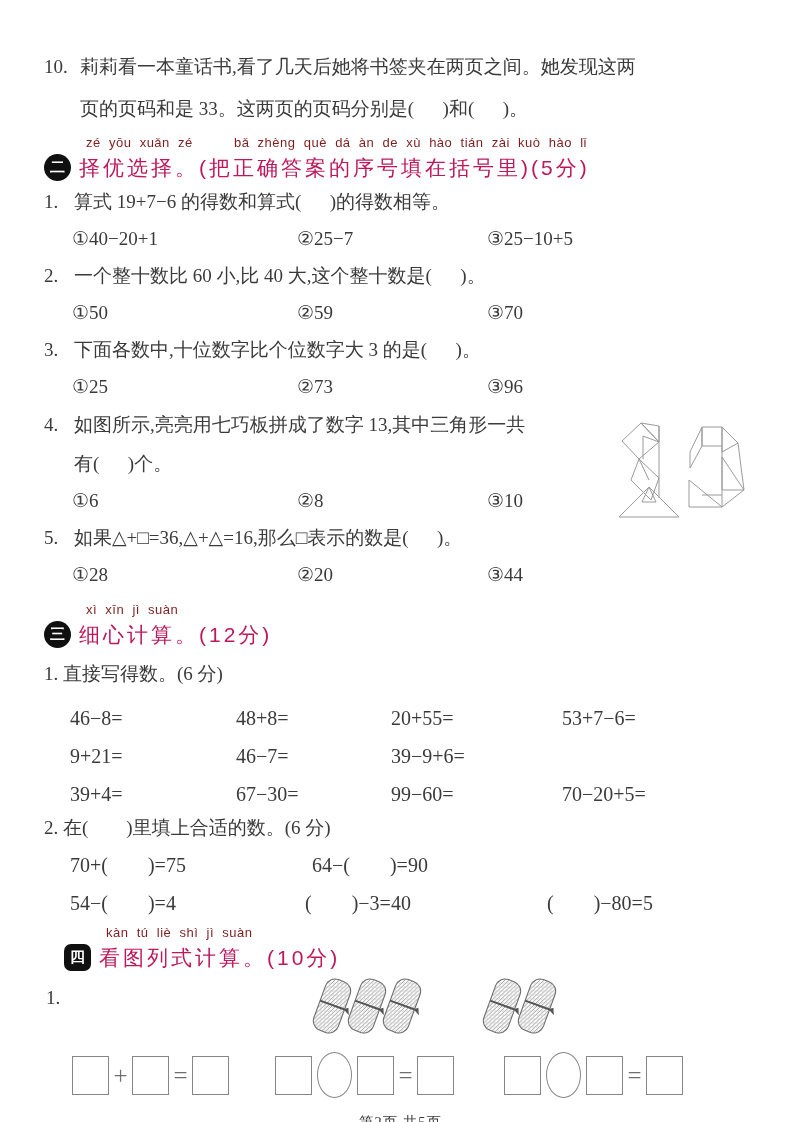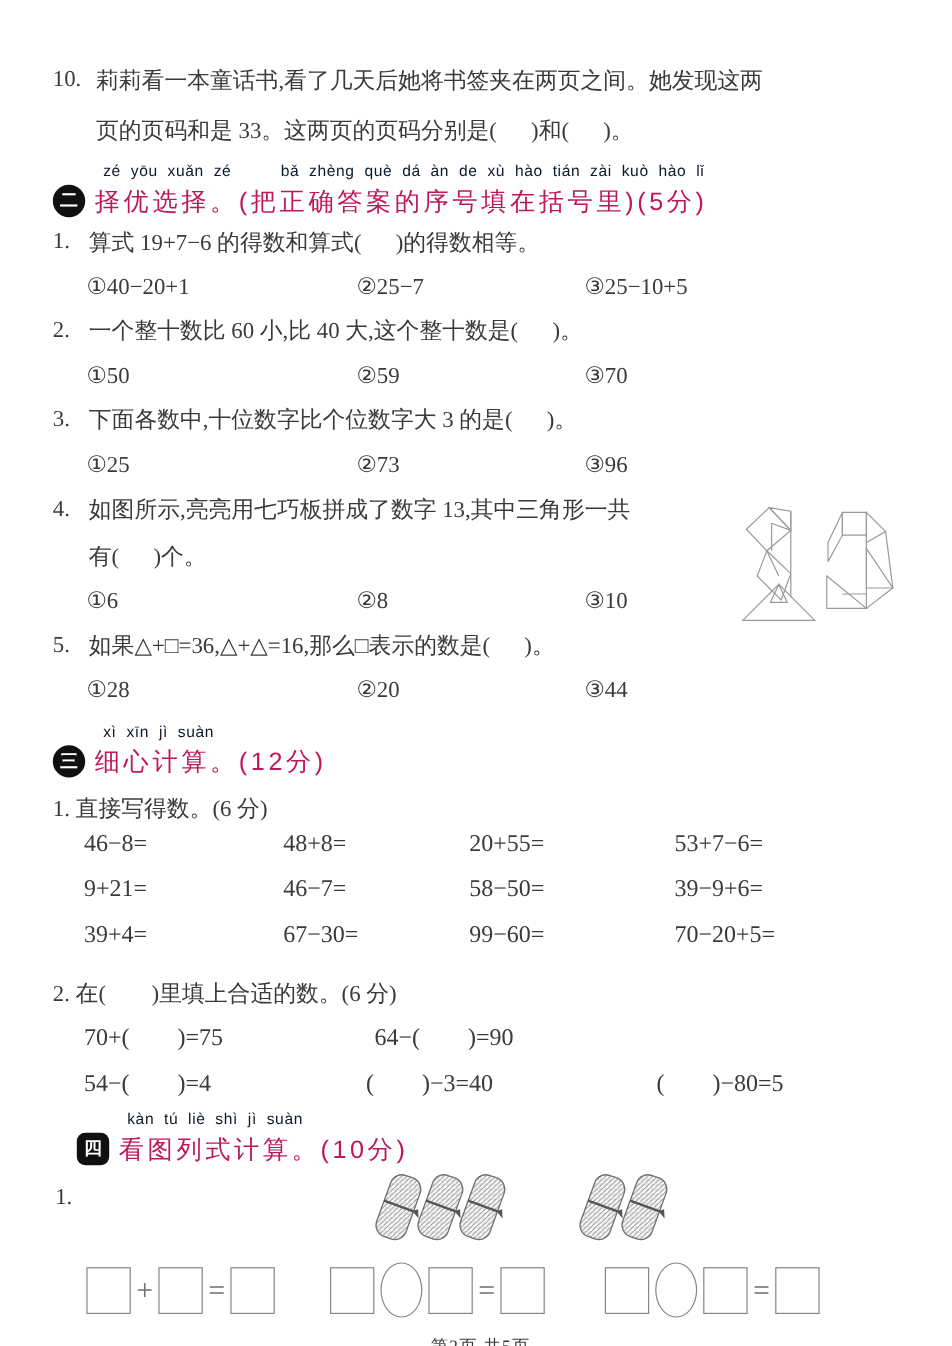--- a/index.html
+++ b/index.html
@@ -15,33 +15,33 @@
   .q10l1{height:42px;display:flex;align-items:center;font-size:19px;white-space:pre;}
   .q10l1 .qnum{width:36px;flex:0 0 auto;}
   .contline{height:42px;display:flex;align-items:center;font-size:19px;padding-left:36px;white-space:pre;}
   .cont28{height:37px;display:flex;align-items:center;font-size:19px;padding-left:30px;white-space:pre;}
   
   .opts{display:flex;align-items:center;height:37px;padding-left:28px;font-size:19px;white-space:pre;}
   .opts .o1{width:225px;flex:0 0 auto;}
   .opts .o2{width:190px;flex:0 0 auto;}
   
   .sec{margin-top:4px;}
-  .pinyin{font-family:"Liberation Sans","DejaVu Sans",sans-serif;font-size:13px;color:#0f172a;
+  .pinyin{font-family:"Liberation Sans","DejaVu Sans",sans-serif;font-size:13px;color:#7f1d1d;
           padding-left:42px;height:18px;line-height:18px;white-space:pre;letter-spacing:.5px;}
   .titlerow{display:flex;align-items:center;height:31px;}
   .marker{width:27px;height:27px;background:#101010;color:#fff;border-radius:50%;
           display:flex;align-items:center;justify-content:center;
           font-family:"Liberation Sans","DejaVu Sans",sans-serif;font-size:15px;font-weight:bold;
           flex:0 0 auto;margin-right:8px;}
   .marker.sq{border-radius:7px;}
   .sectitle{font-family:"Liberation Sans","DejaVu Sans",sans-serif;font-weight:normal;color:#be185d;
             font-size:21px;letter-spacing:3px;white-space:pre;}
   
   .sublabel{display:flex;align-items:center;height:36px;font-size:19px;white-space:pre;margin-top:2px;}
-  .calc-row{display:flex;align-items:flex-start;height:38px;padding-left:26px;font-size:20px;white-space:pre;}
+  .calc-row{display:flex;align-items:flex-end;height:38px;padding-left:26px;font-size:20px;white-space:pre;}
   .calc-row .c1{width:166px;flex:0 0 auto;}
   .calc-row .c2{width:155px;flex:0 0 auto;}
   .calc-row .c3{width:171px;flex:0 0 auto;}
   .fill-row{display:flex;align-items:center;height:38px;padding-left:26px;font-size:20px;white-space:pre;}
   .fill-row .f1{width:235px;flex:0 0 auto;}
   .fill-row .f2{width:242px;flex:0 0 auto;}
   
   .diagram-area{position:relative;height:76px;}
   .diagram-area .itemnum{position:absolute;left:2px;top:14px;font-size:19px;}
   .bundles{position:absolute;left:262px;top:-4px;}
@@ -142,21 +142,20 @@
 
   <div class="calc-row">
     <span class="c1">46−8=</span>
     <span class="c2">48+8=</span>
     <span class="c3">20+55=</span>
     <span class="c4">53+7−6=</span>
   </div>
   <div class="calc-row">
     <span class="c1">9+21=</span>
     <span class="c2">46−7=</span>
-    <span class="c3">58−50=</span>
     <span class="c4">39−9+6=</span>
   </div>
   <div class="calc-row">
     <span class="c1">39+4=</span>
     <span class="c2">67−30=</span>
     <span class="c3">99−60=</span>
     <span class="c4">70−20+5=</span>
   </div>
 
   <div class="sublabel" style="margin-top:4px;">2. 在(        )里填上合适的数。(6 分)</div>

